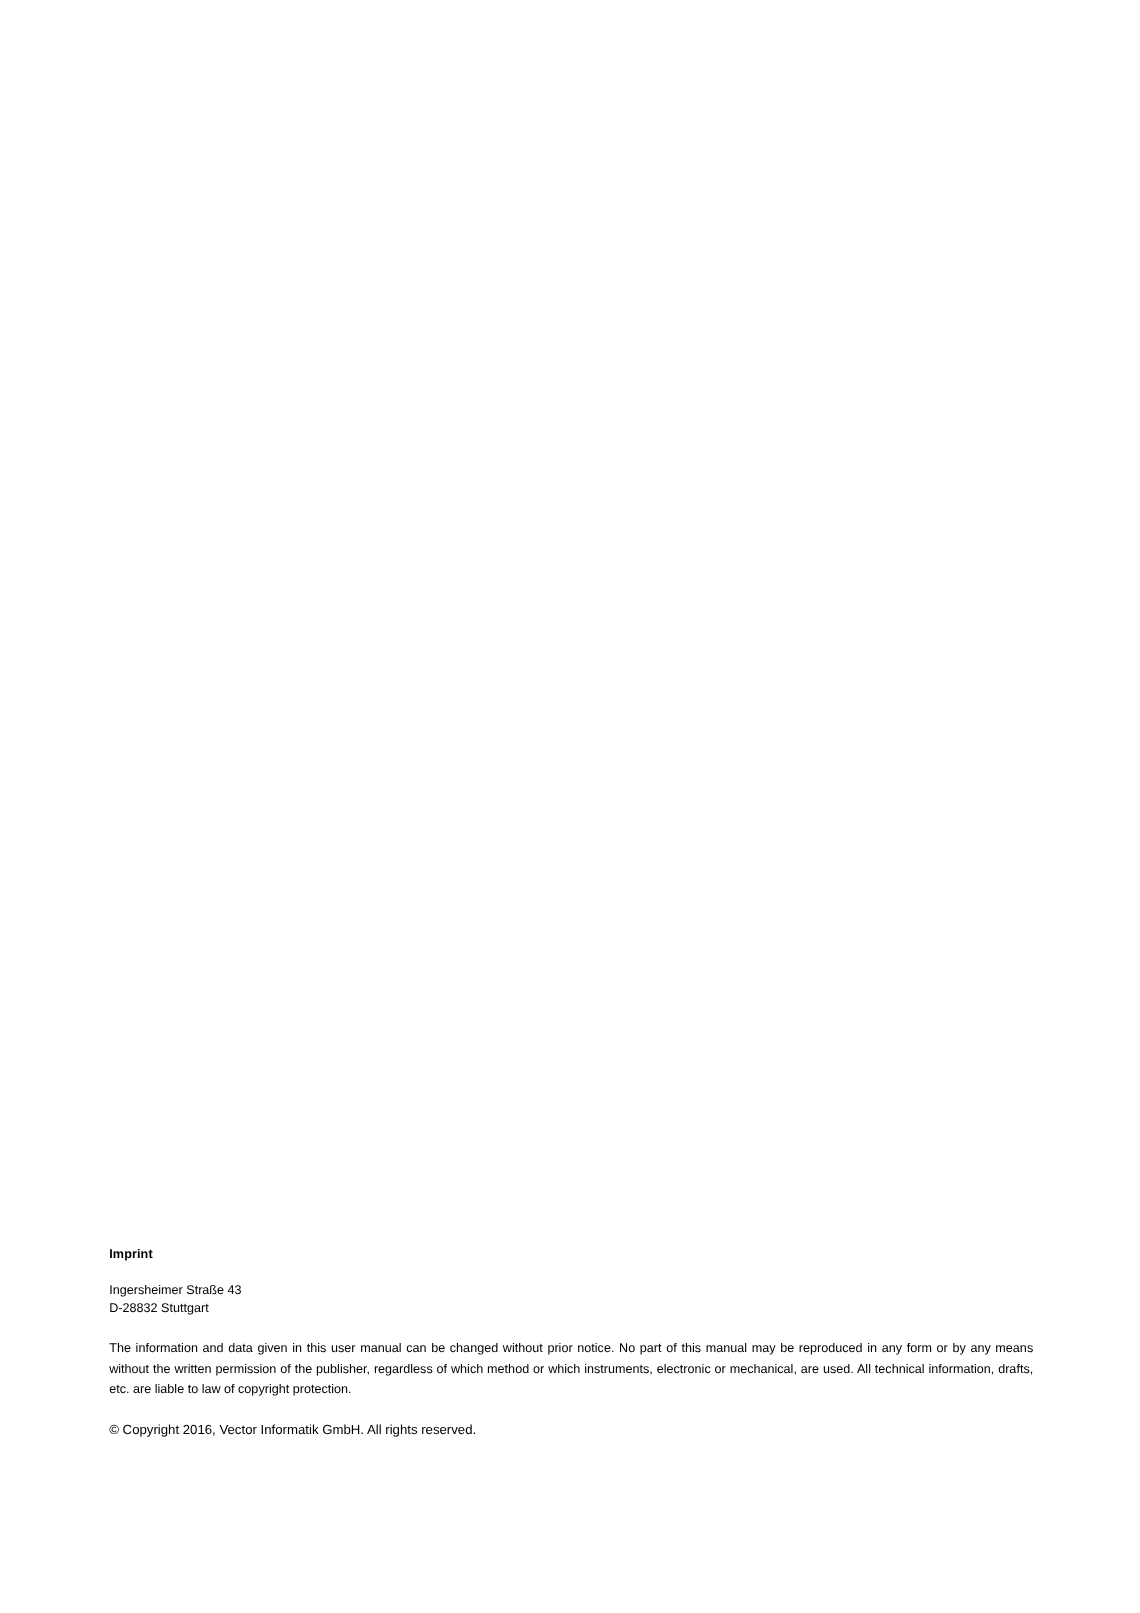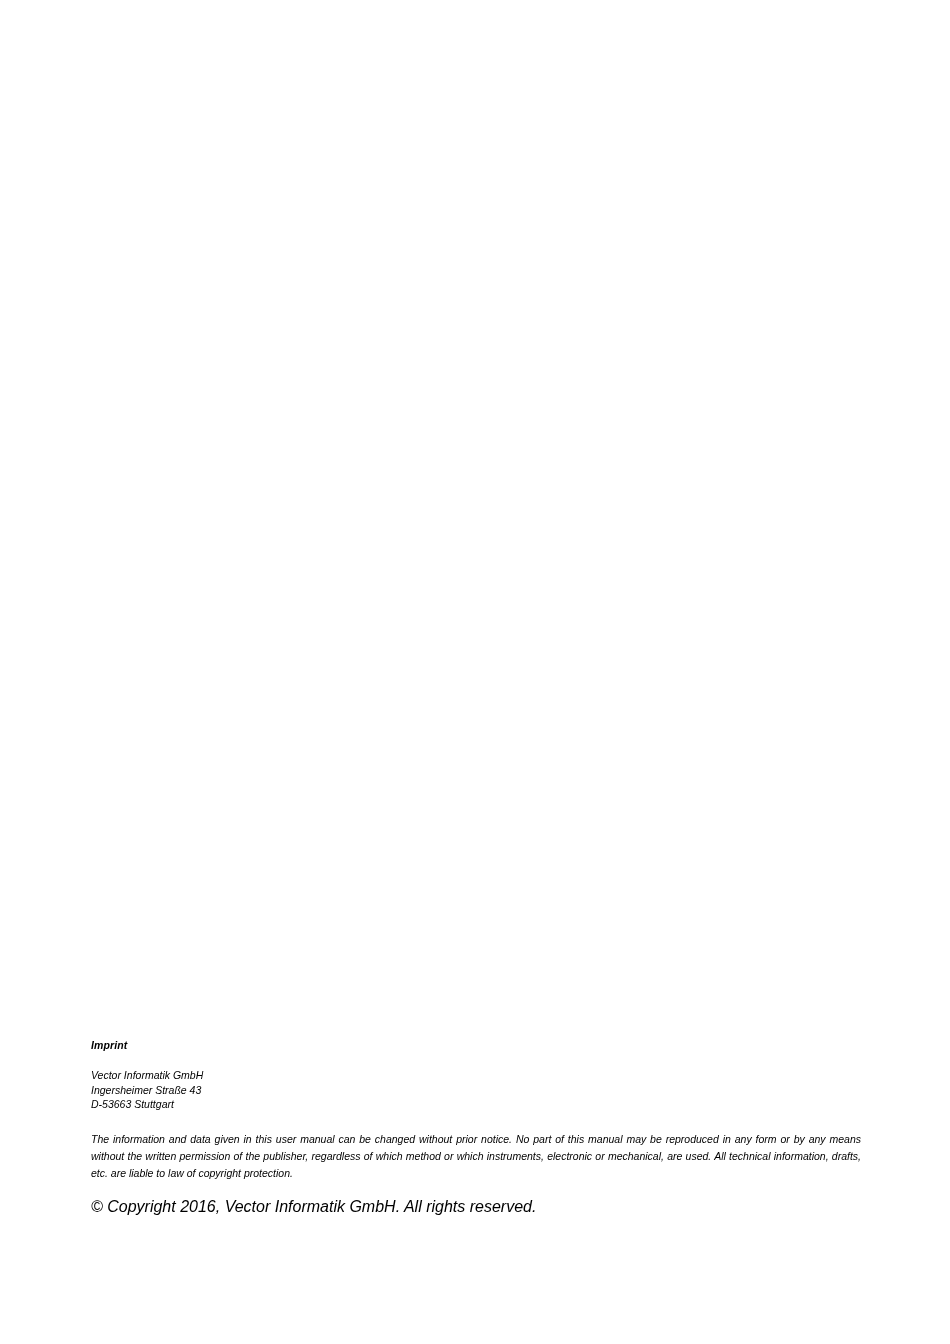--- a/index.html
+++ b/index.html
@@ -14,21 +14,20 @@
     color: #000000;
     position: relative;
     overflow: hidden;
   }
 
   .page {
     position: relative;
     width: 950px;
     height: 1344px;
     box-sizing: border-box;
-    font-style: italic;
   }
 
   .imprint-block {
     position: absolute;
     left: 91px;
     top: 1038px;
     width: 770px;
   }
 
   .imprint-heading {
@@ -51,38 +50,37 @@
 
   .notice {
     font-size: 10.5px;
     line-height: 17px;
     text-align: justify;
     margin: 0 0 18px 0;
     width: 770px;
   }
 
   .copyright {
-    font-size: 16px;
+    font-size: 11px;
     line-height: 14.5px;
     margin: 0;
   }
 </style>
 </head>
 <body>
 
 <div class="page">
 
   <div class="imprint-block">
 
     <p class="imprint-heading">Imprint</p>
 
     <div class="address">
-      <div>Vector Informatik GmbH</div>
       <div>Ingersheimer Straße 43</div>
-      <div>D-53663 Stuttgart</div>
+      <div>D-28832 Stuttgart</div>
     </div>
 
     <p class="notice">The information and data given in this user manual can be changed without prior notice. No part of this manual may be reproduced in any form or by any means without the written permission of the publisher, regardless of which method or which instruments, electronic or mechanical, are used. All technical information, drafts, etc. are liable to law of copyright protection.</p>
 
     <p class="copyright">© Copyright 2016, Vector Informatik GmbH. All rights reserved.</p>
 
   </div>
 
 </div>
 

